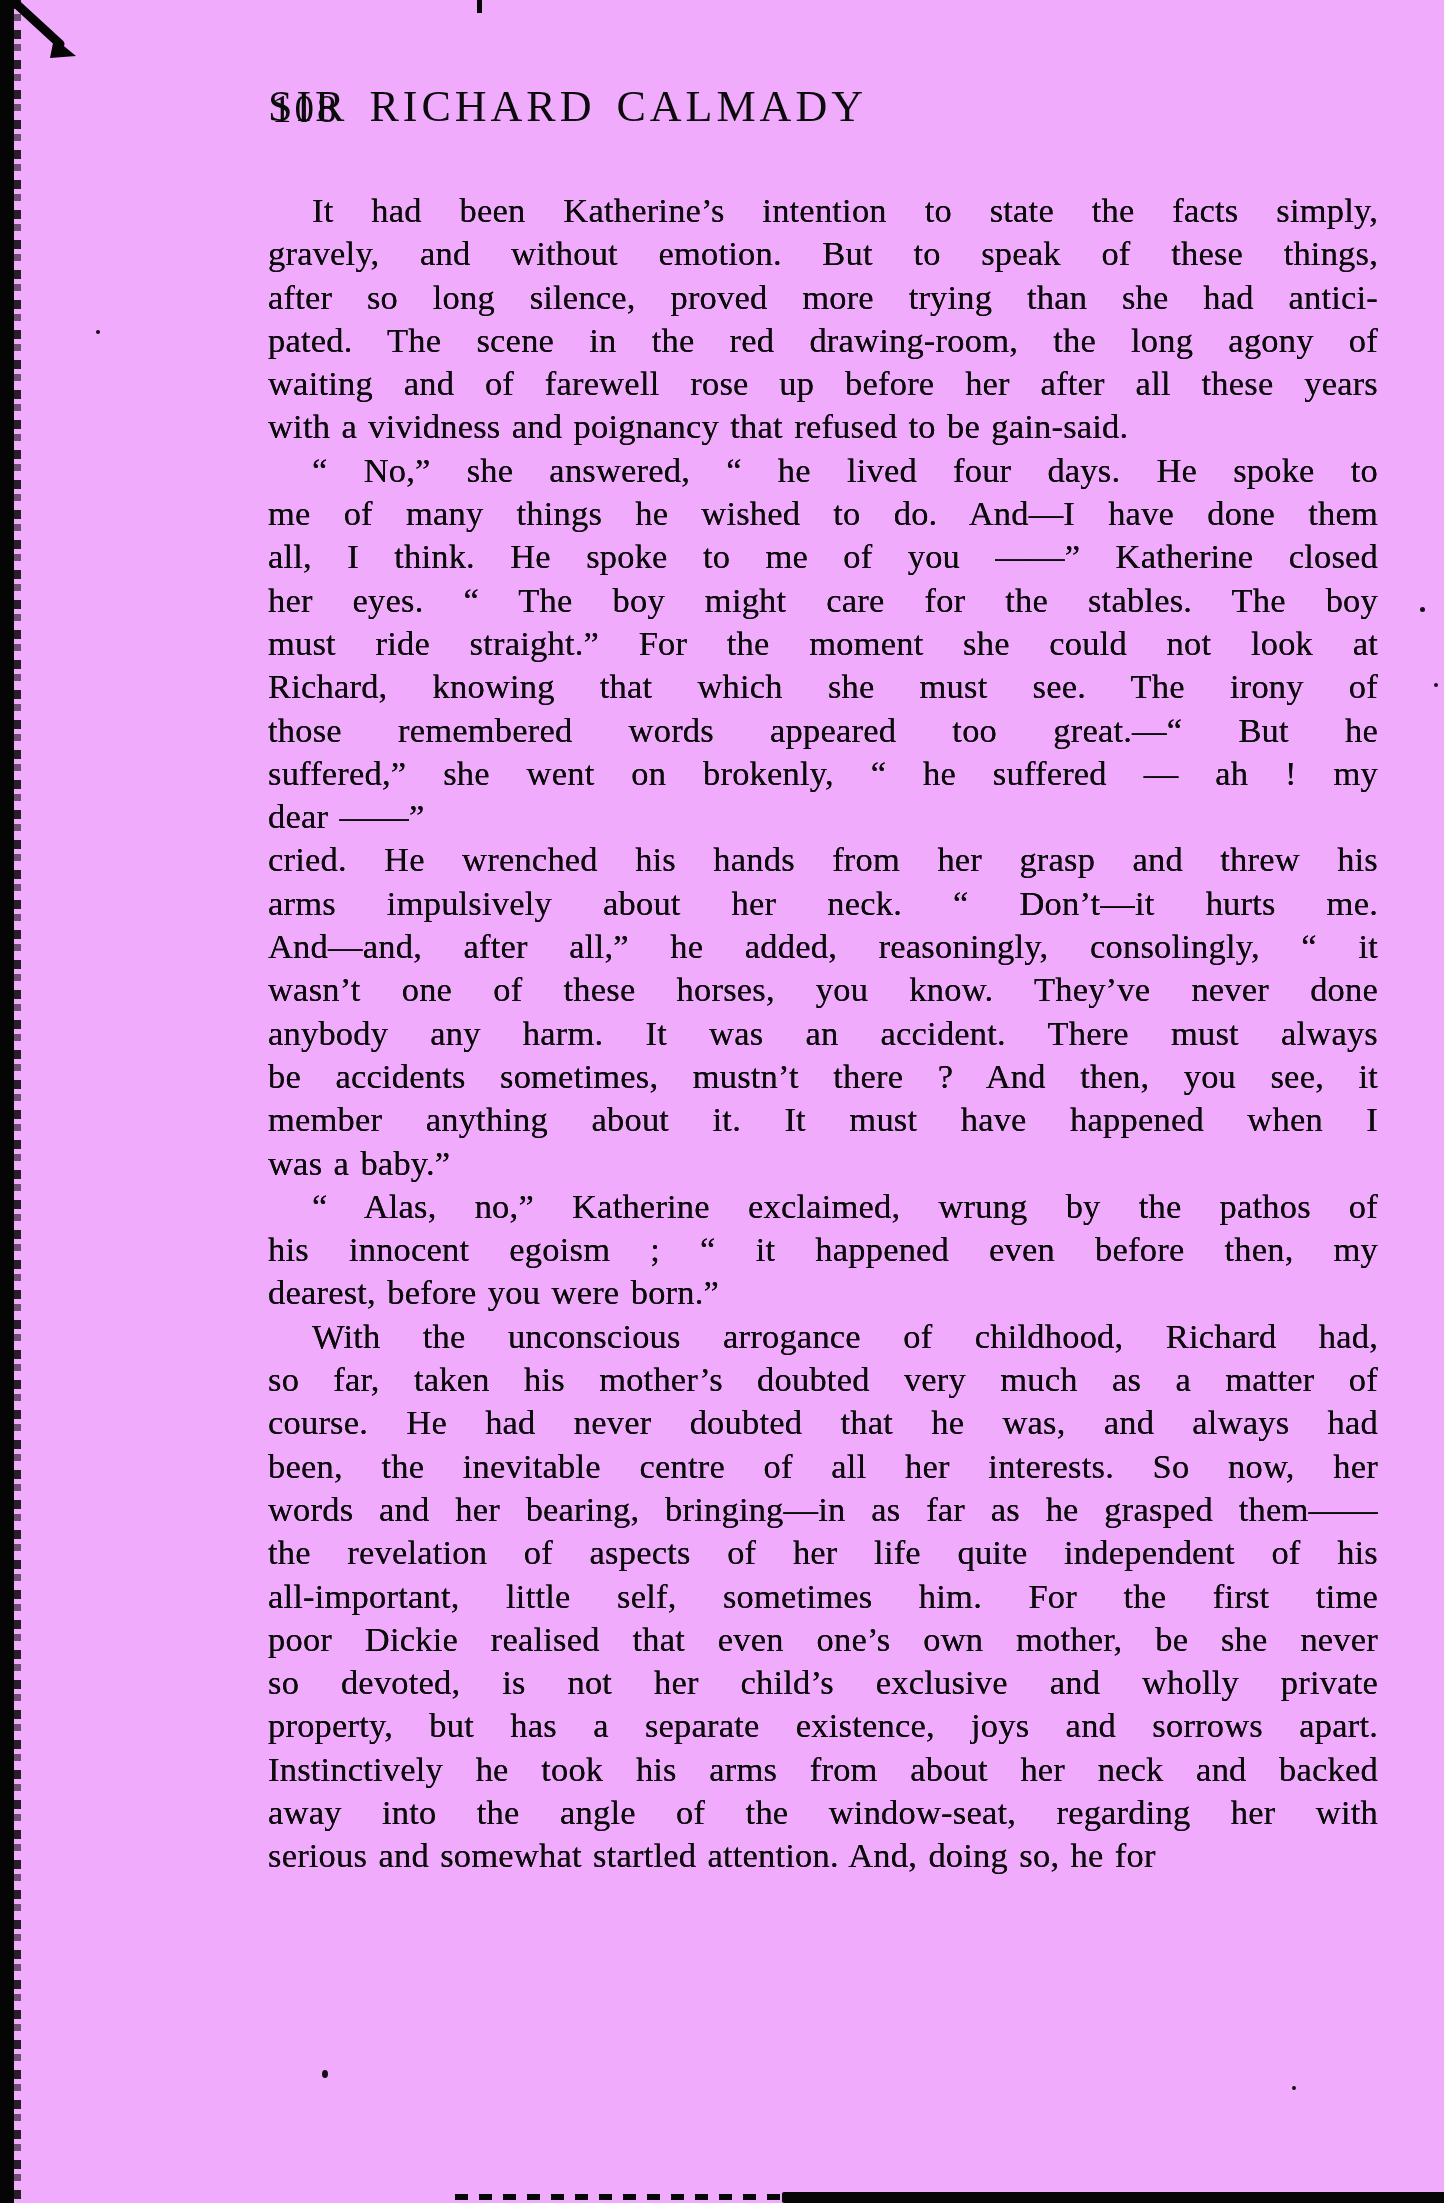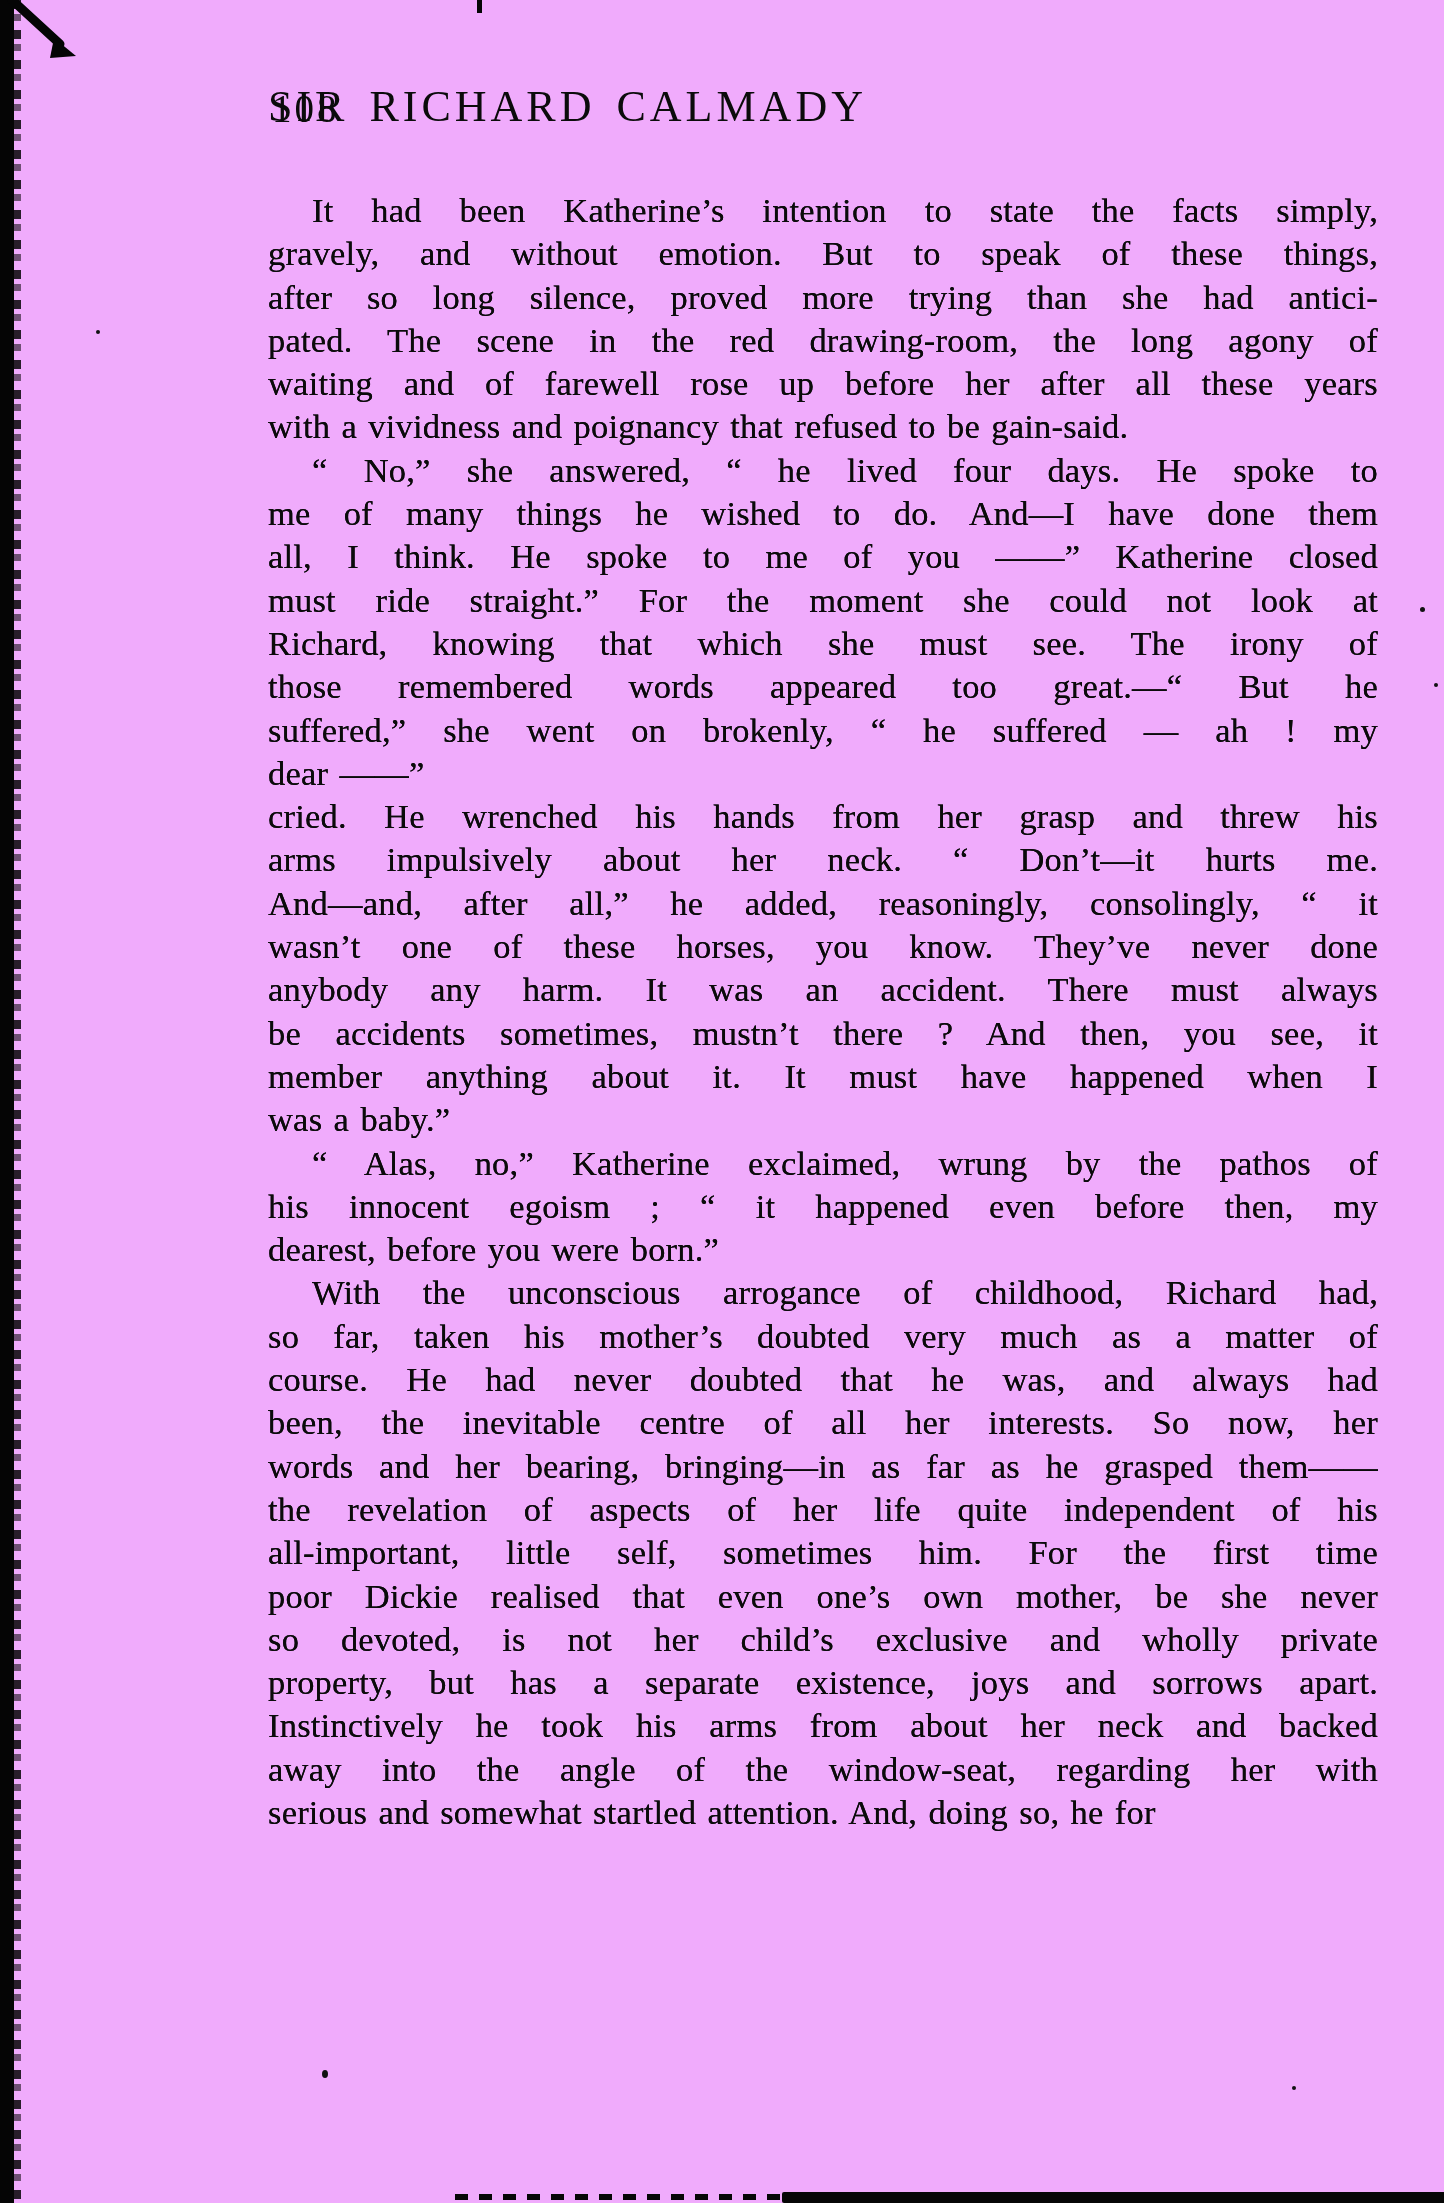--- a/index.html
+++ b/index.html
@@ -105,20 +105,21 @@
         <div class="line">gravely, and without emotion.  But to speak of these things,</div>
         <div class="line">after so long silence, proved more trying than she had antici-</div>
         <div class="line">pated.  The scene in the red drawing-room, the long agony of</div>
         <div class="line">waiting and of farewell rose up before her after all these years</div>
         <div class="line last">with a vividness and poignancy that refused to be gain-said.</div>
       </div>
       <div class="para">
         <div class="line first">“ No,” she answered, “ he lived four days.  He spoke to</div>
         <div class="line">me of many things he wished to do.  And—I have done them</div>
         <div class="line">all, I think.  He spoke to me of you ——”  Katherine closed</div>
+        <div class="line">her eyes.  “ The boy might care for the stables.  The boy</div>
         <div class="line">must ride straight.”  For the moment she could not look at</div>
         <div class="line">Richard, knowing that which she must see.  The irony of</div>
         <div class="line">those remembered words appeared too great.—“ But he</div>
         <div class="line">suffered,” she went on brokenly, “ he suffered — ah !  my</div>
         <div class="line last">dear ——”</div>
       </div>
       <div class="para">
         <div class="line">cried.  He wrenched his hands from her grasp and threw his</div>
         <div class="line">arms impulsively about her neck.  “ Don’t—it hurts me.</div>
         <div class="line">And—and, after all,” he added, reasoningly, consolingly, “ it</div>

